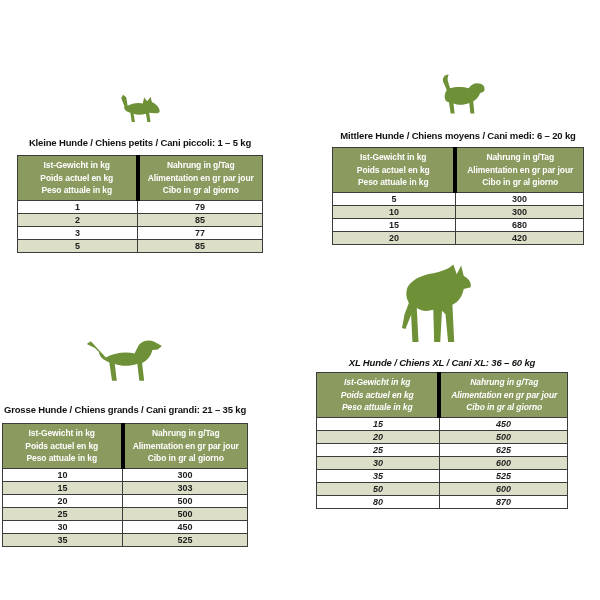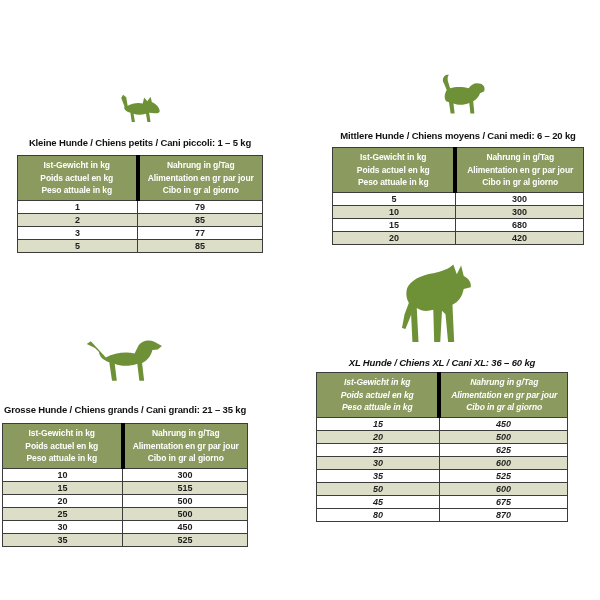--- a/index.html
+++ b/index.html
@@ -156,21 +156,21 @@
         </th>
       </tr>
     </thead>
     <tbody>
         <tr>
           <td>10</td>
           <td>300</td>
         </tr>
         <tr class="alt">
           <td>15</td>
-          <td>515</td>
+          <td>303</td>
         </tr>
         <tr>
           <td>20</td>
           <td>500</td>
         </tr>
         <tr class="alt">
           <td>25</td>
           <td>500</td>
         </tr>
         <tr>
@@ -231,22 +231,18 @@
         </tr>
         <tr>
           <td>35</td>
           <td>525</td>
         </tr>
         <tr class="alt">
           <td>50</td>
           <td>600</td>
         </tr>
         <tr>
-          <td>45</td>
-          <td>675</td>
-        </tr>
-        <tr>
           <td>80</td>
           <td>870</td>
         </tr>
       </tbody>
   </table>
 </div>
 
 </body></html>

